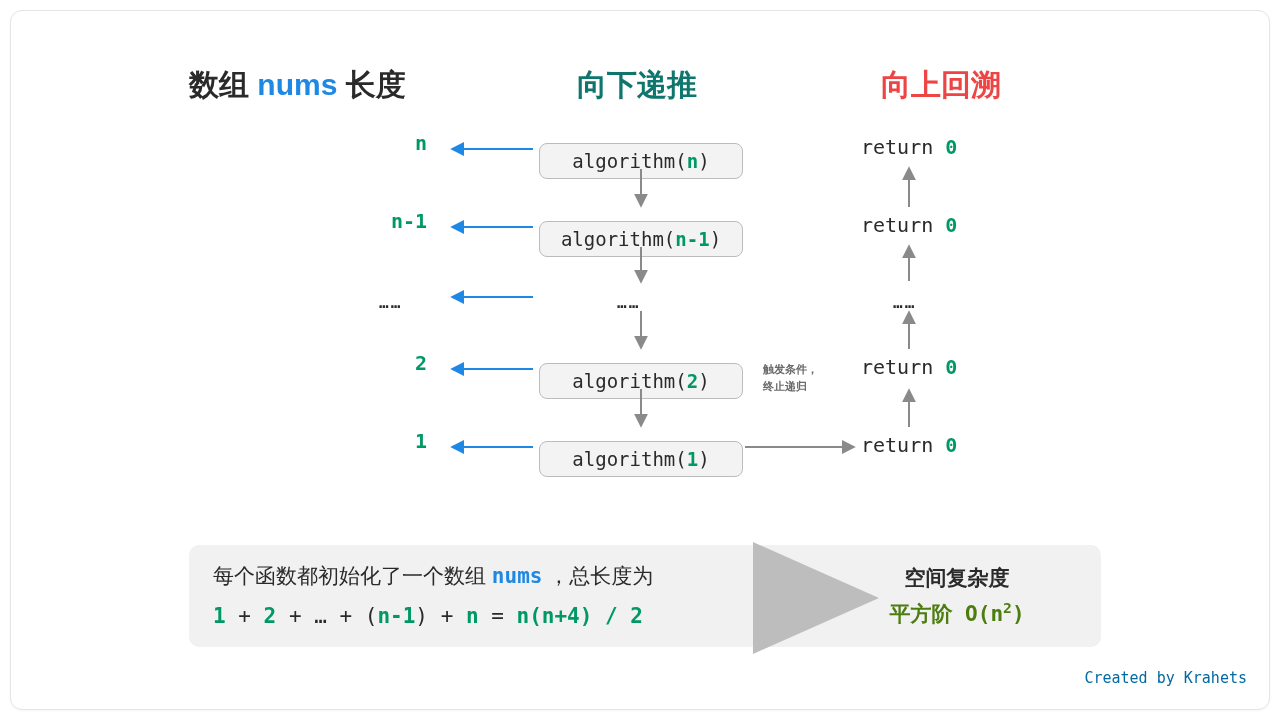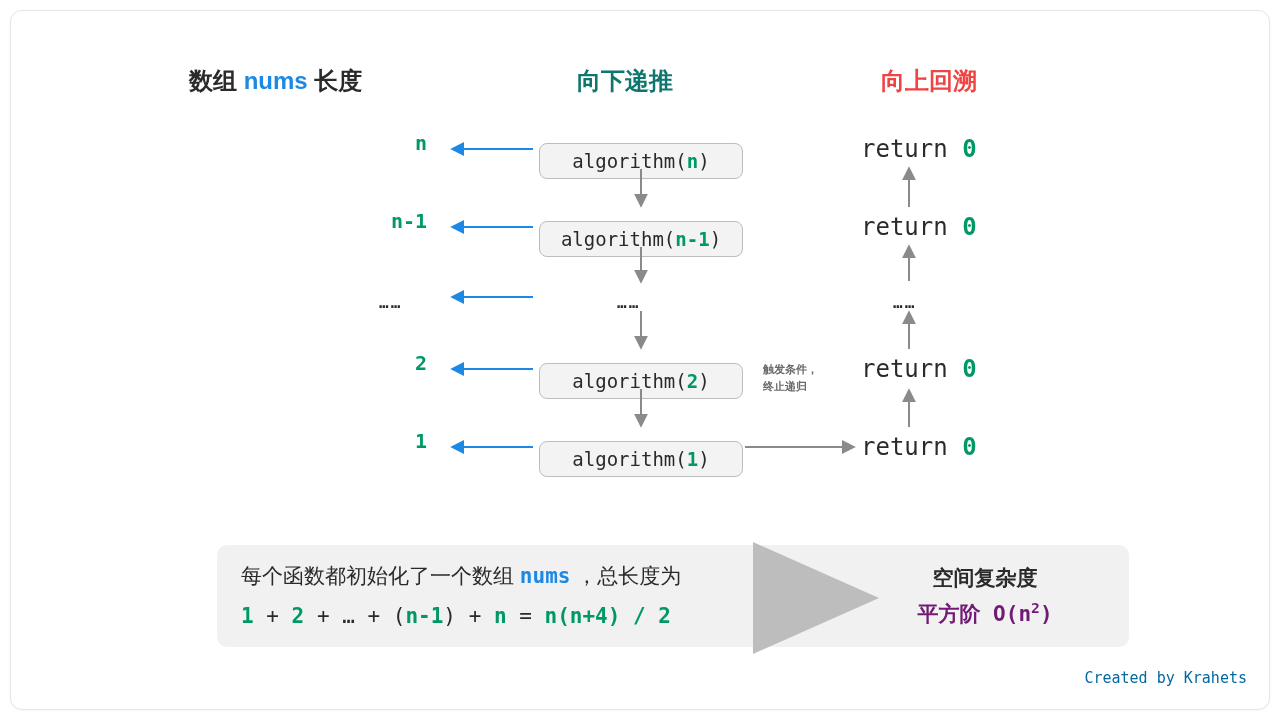--- a/index.html
+++ b/index.html
@@ -23,31 +23,31 @@
   }
   .header {
     position: absolute;
     top: 54px;
     left: 0;
     width: 100%;
     height: 32px;
   }
   .header-col {
     position: absolute;
-    font-size: 24px;
+    font-size: 30px;
     font-weight: 700;
     color: #2a2a2a;
     text-align: right;
   }
   .header-col.left { left: 178px; }
   .header-col.mid { left: 558px; top: 0; color: #0f766e; font-weight: 700; margin-left: 8px; }
   .header-col.right { left: 870px; top: 0; color: #ef4444; font-weight: 700; }
   .blue { color: #1e88e5; }
   .green { color: #009966; font-weight: 700; }
-  .orange { color: #701a75; font-weight: 700; }
+  .orange { color: #4d7c0f; font-weight: 700; }
   .row {
     position: absolute;
     left: 0;
     width: 100%;
     height: 40px;
   }
   .param-cell {
     position: absolute;
     left: 176px;
     width: 240px;
@@ -68,21 +68,21 @@
     justify-content: center;
     font-size: 19px;
     font-weight: 500;
     color: #2a2a2a;
     font-family: "SF Mono","Menlo","Consolas",monospace;
     margin-top: 12px;
   }
   .ret-cell {
     position: absolute;
     left: 850px;
-    font-size: 24px;
+    font-size: 20px;
     font-family: "SF Mono","Menlo","Consolas",monospace;
     color: #2a2a2a;
     top: 4px;
   }
   .dots {
     position: absolute;
     font-weight: 900;
     font-size: 16px;
     letter-spacing: 2px;
     color: #2a2a2a;
@@ -99,21 +99,20 @@
     position: absolute;
     left: 178px;
     bottom: 62px;
     width: 912px;
     height: 102px;
     background: #f1f1f1;
     border-radius: 10px;
     display: flex;
     align-items: center;
     padding: 0 24px;
-    margin-left: 28px;
   }
   .summary-left {
     flex: 1;
     font-size: 21px;
     line-height: 1.9;
     color: #2a2a2a;
   }
   .summary-left .sans { font-family: "PingFang SC","Microsoft YaHei",sans-serif; }
   .summary-right {
     width: 240px;

